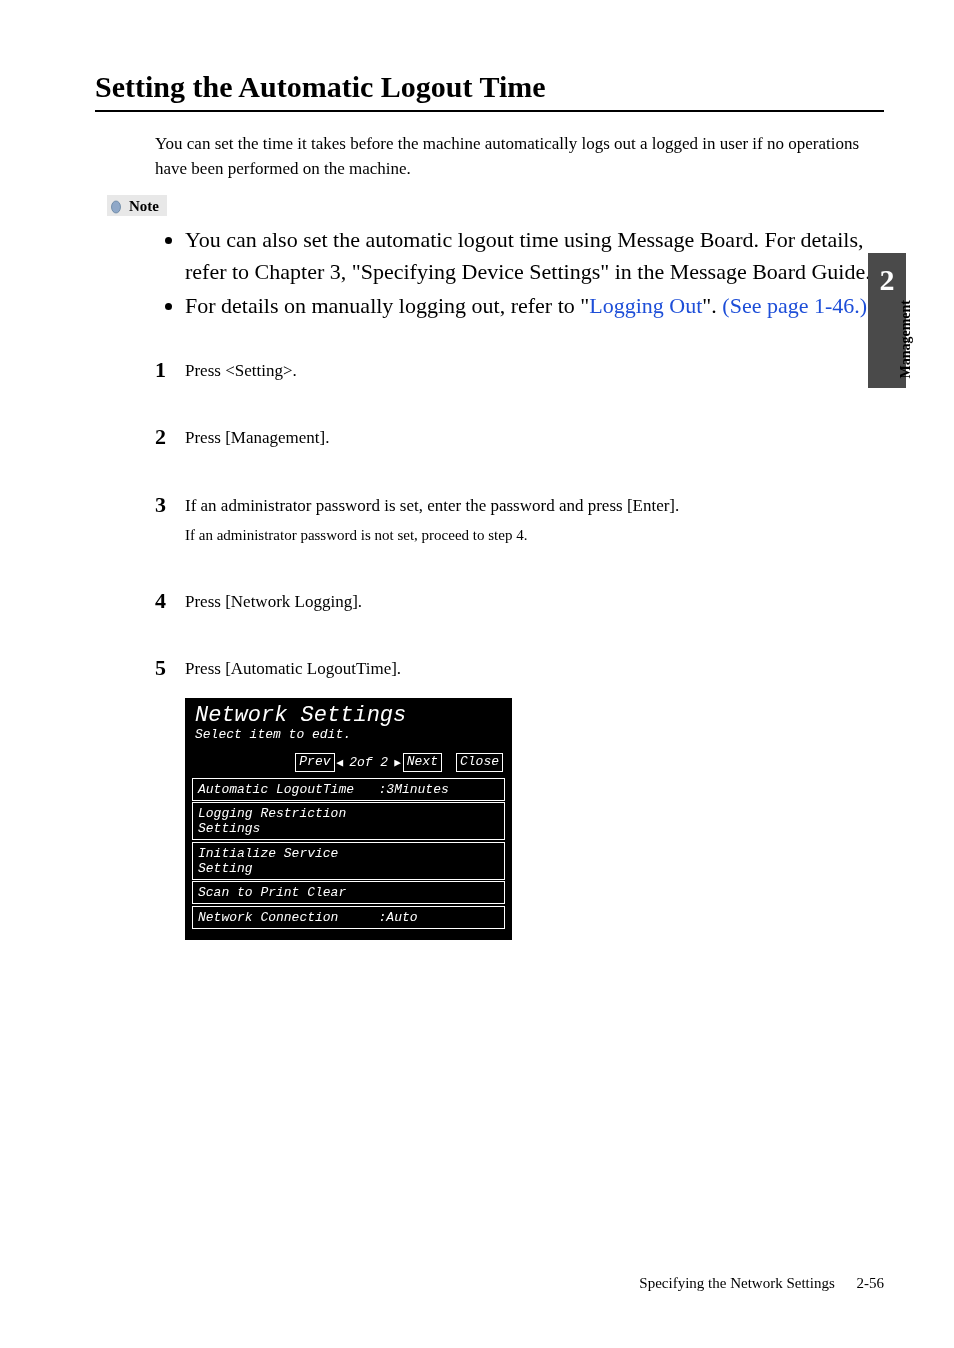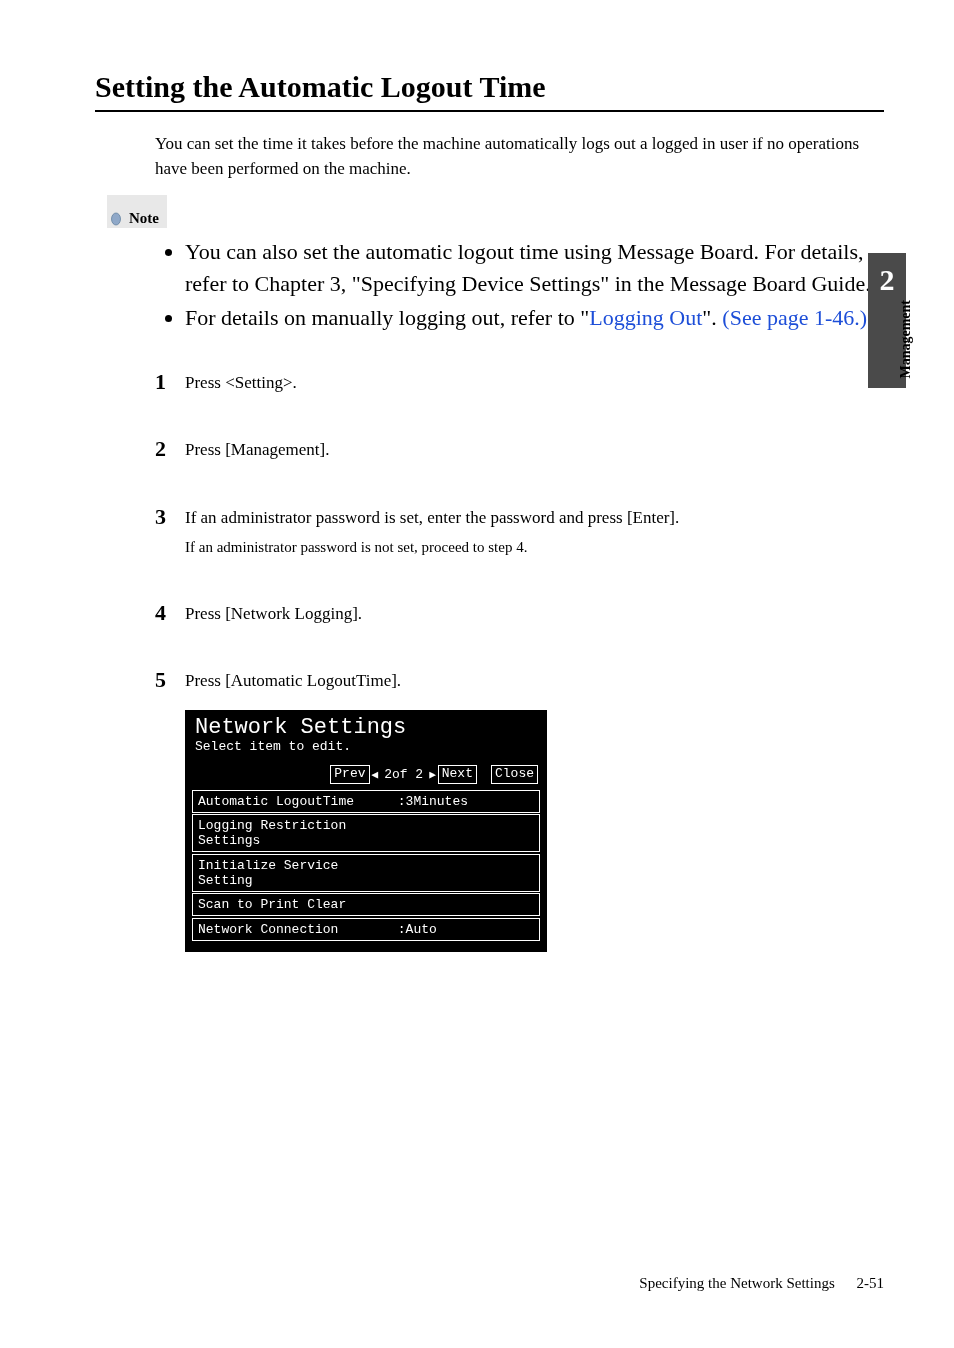--- a/index.html
+++ b/index.html
@@ -29,21 +29,21 @@
       margin-bottom: 14px;
     }
     .note-block {
       margin-left: 12px;
       margin-bottom: 36px;
     }
     .note-head {
       display: inline-flex;
       align-items: center;
       background: #e8e8e8;
-      padding: 15px 8px 1px 4px;
+      padding: 3px 8px 1px 4px;
       margin-bottom: 8px;
     }
     .note-head .icon {
       width: 14px;
       height: 14px;
       margin-right: 4px;
       display: inline-block;
     }
     .note-head .label {
       font-weight: bold;
@@ -82,25 +82,26 @@
       flex: 1;
       line-height: 1.5;
     }
     .step-sub {
       font-size: 15px;
       margin-top: 6px;
     }
     .lcd {
       margin-left: 90px;
       margin-top: -26px;
-      width: 362px;
+      width: 327px;
       background: #000;
       border: 4px solid #000;
       font-family: 'Courier New', monospace;
       color: #fff;
+      font-style: italic;
     }
     .lcd-title {
       padding: 2px 6px 0 6px;
       background: #000;
     }
     .lcd-title-main {
       font-size: 22px;
       font-weight: normal;
       line-height: 1.05;
     }
@@ -274,14 +275,14 @@
   </div>
 </div>
 
 <div class="side-tab">
   <span class="side-num">2</span>
 </div>
 <div class="side-label">Management</div>
 
 <div class="footer">
   <span class="pg-label">Specifying the Network Settings</span>
-  <span>2-51</span>
+  <span>2-56</span>
 </div>
 
 </body></html>

